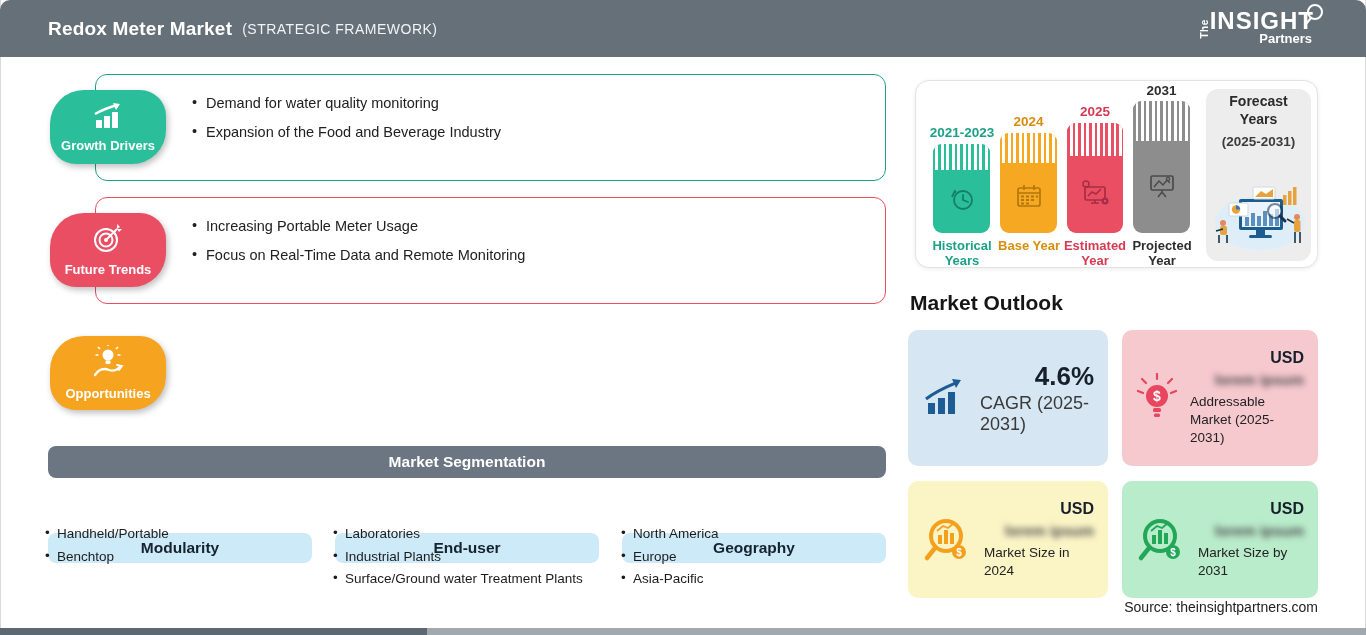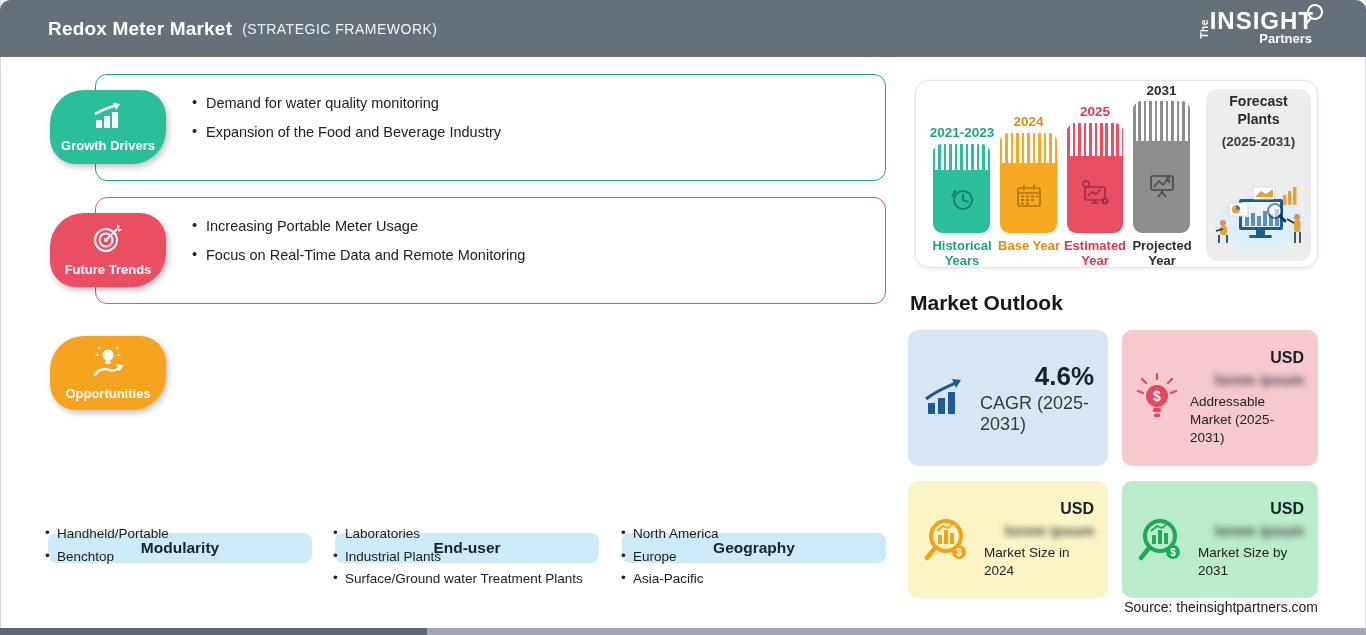--- a/index.html
+++ b/index.html
@@ -172,20 +172,23 @@
         <circle cx="19" cy="10" r="5.5" fill="#fff"></circle>
         <rect x="16.5" y="15.5" width="5" height="3.5" rx="1" fill="#fff"></rect>
         <path d="M19 1 L19 -2 M11 4 L9 2 M27 4 L29 2 M9.5 10 L6.5 10 M28.5 10 L31.5 10" stroke="#fff" stroke-width="1.6"></path>
         <path d="M6 30 C10 24 15 23 20 25 C24 26.5 28 25 31 22" stroke="#fff" stroke-width="2.4" fill="none" stroke-linecap="round"></path>
         <path d="M28 20 L33 21 L30 25" stroke="#fff" stroke-width="1.8" fill="none" stroke-linecap="round"></path>
       </svg>
     </span>
     <span class="badge-label">Opportunities</span>
   </div>
 
+  <div class="seg-title-bar">
+    <span class="seg-title">Market Segmentation</span>
+  </div>
   <div class="seg-header seg-h1">Modularity</div>
   <div class="seg-header seg-h2">End-user</div>
   <div class="seg-header seg-h3">Geography</div>
   <ul class="seg-list seg-l1">
     <li>Handheld/Portable</li>
     <li>Benchtop</li>
   </ul>
   <ul class="seg-list seg-l3">
     <li>North America</li>
     <li>Europe</li>
@@ -269,21 +272,21 @@
     </div>
 
     <div class="tlabel tl1">Historical Years</div>
     <div class="tlabel tl2">Base Year</div>
     <div class="tlabel tl3">Estimated Year</div>
     <div class="tlabel tl4">Projected Year</div>
 
     <div class="forecast-panel">
       <div class="forecast-line">
         <span>Forecast</span><br>
-        <span>Plants</span>
+        <span>Years</span>
       </div>
       <div class="forecast-range">(2025-2031)</div>
       <span class="forecast-illustration">
         <svg width="96" height="72" viewBox="0 0 96 72">
           <ellipse cx="49" cy="42" rx="45" ry="27" fill="#ddeef9"></ellipse>
           <rect x="28" y="18" width="44" height="31" rx="2" fill="#1d5c8f"></rect>
           <rect x="31" y="21" width="38" height="25" fill="#eaf3fb"></rect>
           <g fill="#5b8fc0">
             <rect x="34" y="36" width="4" height="9"></rect>
               <rect x="40" y="32" width="4" height="13"></rect>

